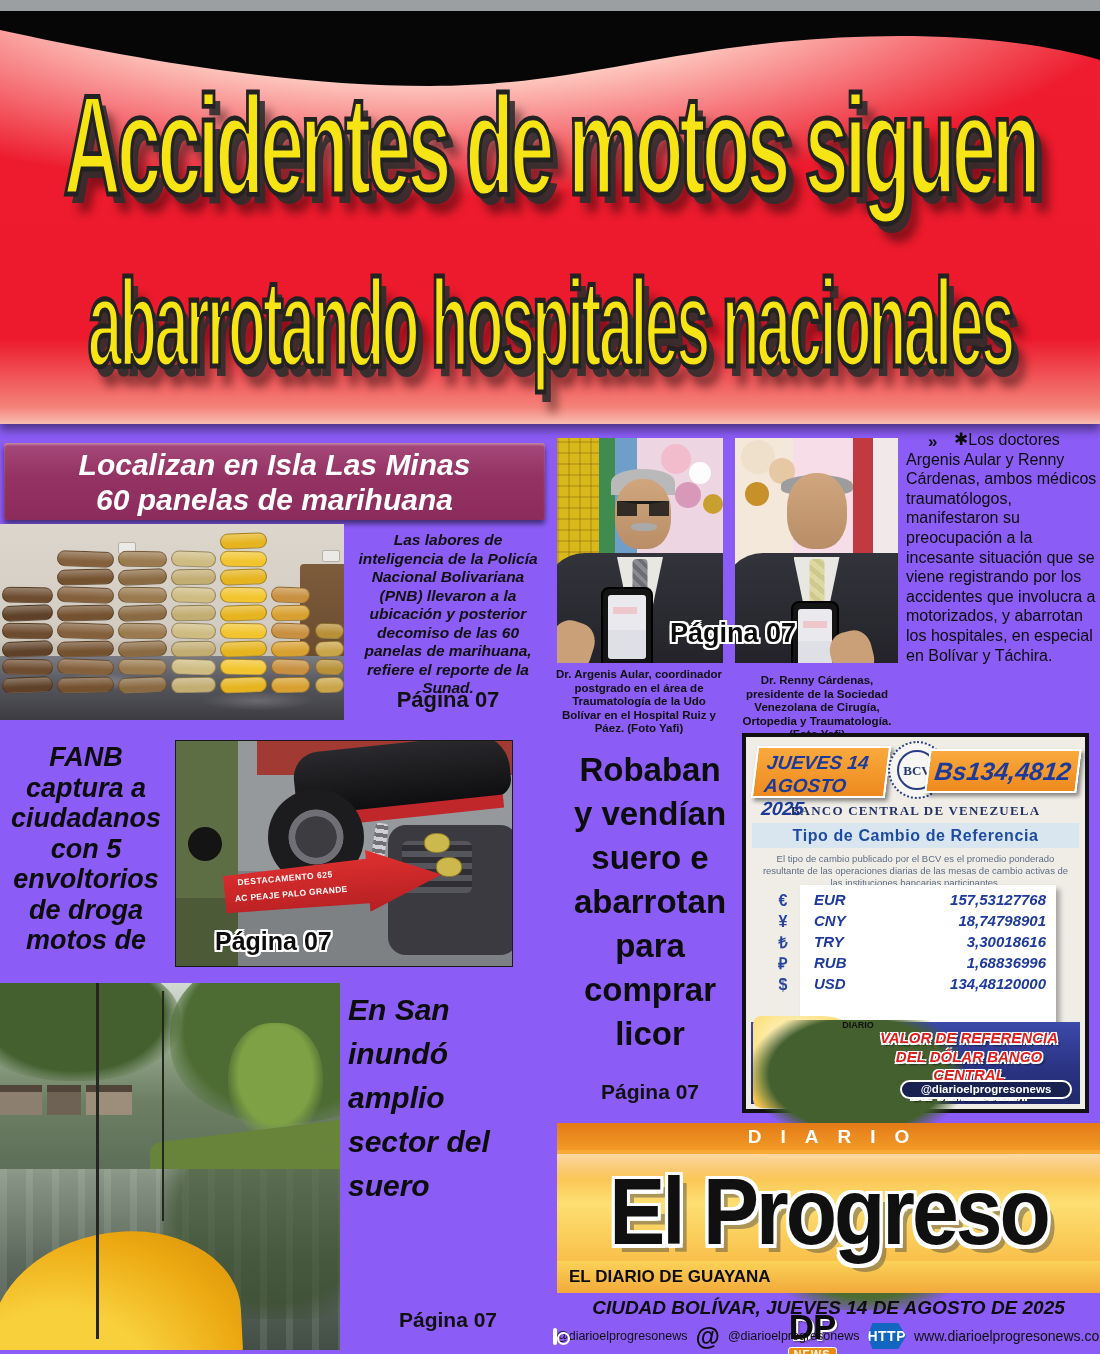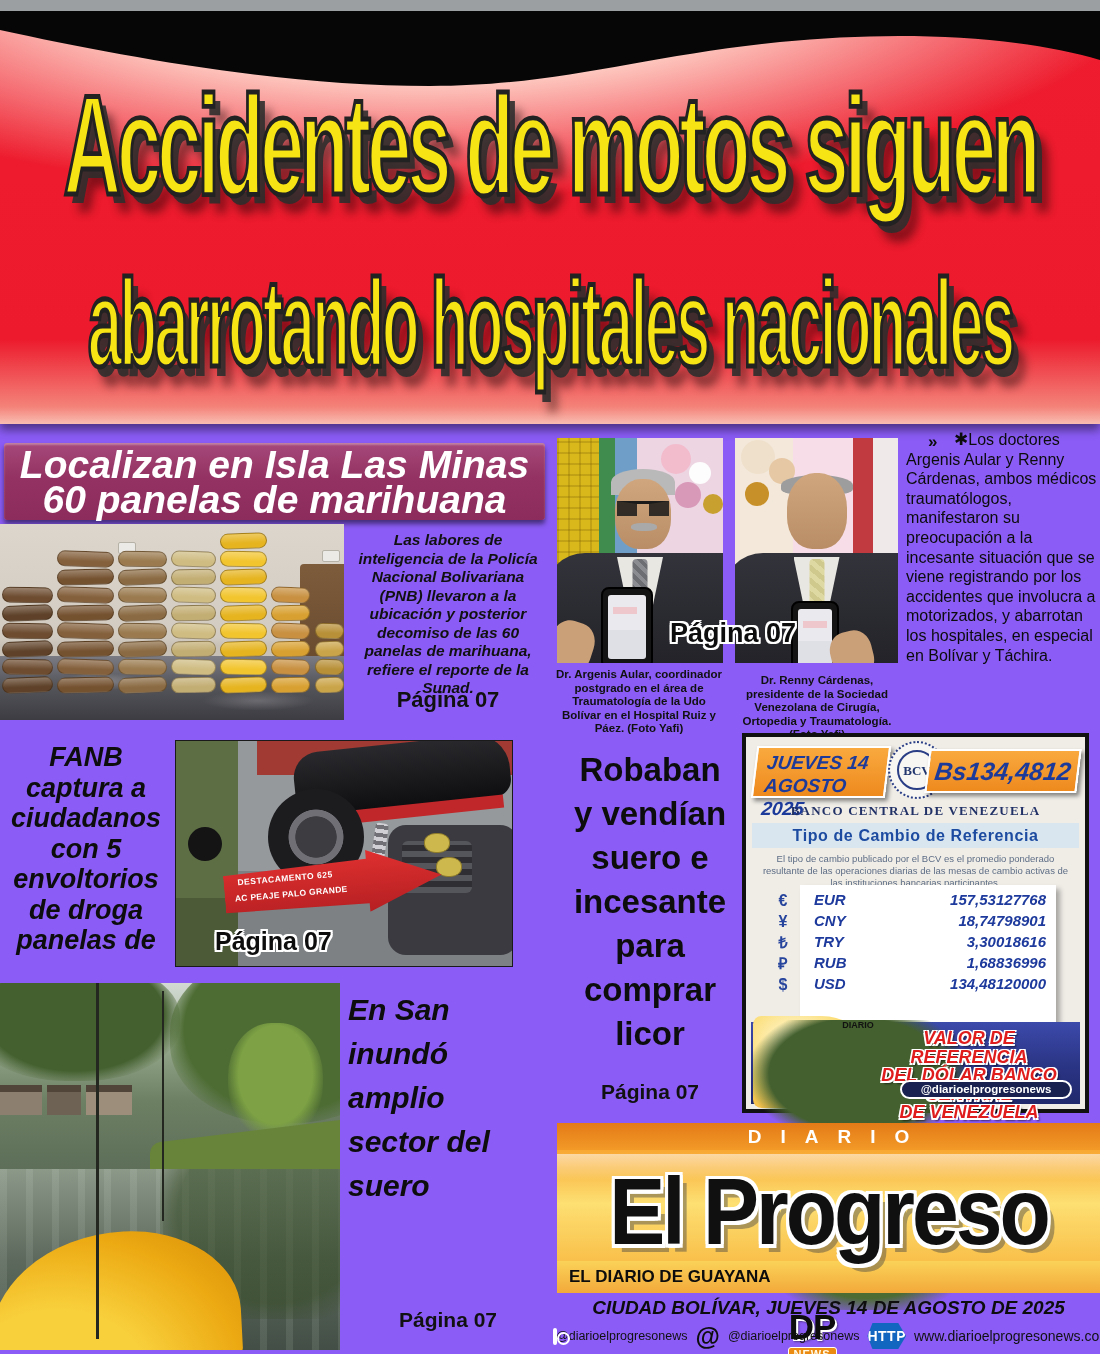--- a/index.html
+++ b/index.html
@@ -18,21 +18,21 @@
     text-shadow:6px 5px 0 rgba(45,45,45,.9), 12px 10px 7px rgba(0,0,0,.45);
     white-space:nowrap; }
   .hl1 { top:64px;  font-size:76px; letter-spacing:-4px; transform:scale(1.05,1.85); transform-origin:50% 0; }
   .hl2 { top:252px; font-size:62px; letter-spacing:-3px; transform:scale(1.0,2.0);  transform-origin:50% 0; }
 
   
   .mari-banner { position:absolute; left:4px; top:443px; width:541px; height:77px;
     background:linear-gradient(180deg,#a6497a 0%,#933263 45%,#8c2c5c 100%);
     border-radius:3px; box-shadow:0 4px 5px rgba(0,0,0,.5), inset 0 2px 2px rgba(255,255,255,.3);
     color:#fff; font-style:italic; font-weight:bold; text-align:center;
-    font-size:39px; line-height:35px; padding-top:4px; }
+    font-size:30px; line-height:35px; padding-top:4px; }
   .mari-banner span { display:block; }
   .mari-photo { position:absolute; left:0; top:524px; width:344px; height:196px; overflow:hidden;
     background:linear-gradient(180deg,#ddd6cc 0%,#d2cbc1 58%,#c8c1b8 62%); }
   .mari-photo .floor { position:absolute; left:0; bottom:0; width:100%; height:64px;
     background:linear-gradient(180deg,#7b7b84 0%,#55555c 45%,#3c3c42 100%); }
   .mari-photo .floor::before { content:""; position:absolute; inset:0;
     background:radial-gradient(60px 12px at 30% 40%, rgba(255,255,255,.25), transparent 70%),
                radial-gradient(80px 14px at 75% 70%, rgba(255,255,255,.18), transparent 70%); }
   .outlet { position:absolute; width:18px; height:12px; background:#eceae6; border:1px solid #b7b2a8; border-radius:2px; }
   .o1 { left:118px; top:18px; } .o2 { left:322px; top:26px; }
@@ -169,21 +169,21 @@
   .dplogo { position:absolute; left:2px; top:-6px; width:118px; height:92px; text-align:center;
     background:radial-gradient(ellipse at 35% 30%, #fffbe2 0%, #fbd966 55%, #f2a62c 100%);
     border-radius:10px 50% 50% 10px / 10px 60% 60% 10px; padding-top:4px; }
   .dplogo .t1 { font-size:9px; font-weight:bold; color:#111; line-height:10px; }
   .dplogo .t2 { font-size:9px; font-weight:bold; color:#111; line-height:10px; }
   .dplogo .dp { font-size:35px; font-weight:bold; color:#0d0d0d; line-height:34px; letter-spacing:-1px;
     text-shadow:2px 2px 0 #fff, 3px 3px 2px rgba(0,0,0,.4); }
   .dplogo .news { display:inline-block; margin-top:1px; background:#ec8b12; color:#fffbe8;
     border:1px solid #fff; border-radius:3px; font-size:11px; font-weight:bold; letter-spacing:1px; padding:0 5px; }
   .dptext { position:absolute; left:113px; right:6px; top:7px; text-align:center;
-    font-style:italic; font-weight:bold; font-size:18px; line-height:18.5px; color:#e01d1d;
+    font-style:italic; font-weight:bold; font-size:15px; line-height:18.5px; color:#e01d1d;
     text-shadow:-1.5px -1.5px 0 #fff,1.5px -1.5px 0 #fff,-1.5px 1.5px 0 #fff,1.5px 1.5px 0 #fff,2.5px 2.5px 2px rgba(0,0,0,.55); }
   .dppill { position:absolute; right:8px; bottom:5px; width:172px; height:19px; background:#18214f;
     border:2px solid #fff; border-radius:11px; color:#fff; font-weight:bold; font-size:11.5px;
     text-align:center; line-height:15px; }
 
   
   .flood { position:absolute; left:0; top:983px; width:340px; height:367px; overflow:hidden;
     background:linear-gradient(180deg,#d2dad2 0%,#b4c0ae 12%,#8da083 20%,#6d8063 32%,#5a6a57 55%,#47544a 80%,#39453c 100%); }
   .tree { position:absolute; border-radius:46%; }
   .t1 { left:-30px; top:-22px; width:210px; height:120px; background:radial-gradient(ellipse at 50% 45%, #44602f 0 60%, rgba(68,96,47,0) 75%); }
@@ -378,21 +378,21 @@
   </section>
 
   <section>
     <div class="fanb-hl">
       <span>FANB</span>
       <span>captura a</span>
       <span>ciudadanos</span>
       <span>con 5</span>
       <span>envoltorios</span>
       <span>de droga</span>
-      <span>panelas de</span>
+      <span>motos de</span>
     </div>
     <div class="moto">
       <div class="wall"></div>
       <div class="vest"></div>
       <div class="soldier"></div>
       <div class="seat"></div>
       <div class="redframe"></div>
       <div class="wheel"></div>
       <div class="spring"></div>
       <div class="engine"></div>
@@ -404,21 +404,21 @@
       </div>
     </div>
     <div class="pg-overlay moto-page">Página 07</div>
   </section>
 
   <section>
     <div class="rob-hl">
       <span>Robaban</span>
       <span>y vendían</span>
       <span>suero e</span>
-      <span>incesante</span>
+      <span>abarrotan</span>
       <span>para</span>
       <span>comprar</span>
       <span>licor</span>
     </div>
     <div class="rob-page pg">Página 07</div>
   </section>
 
   <section class="bcv">
     <div class="badge badge-date">
       <div>JUEVES 14</div>

